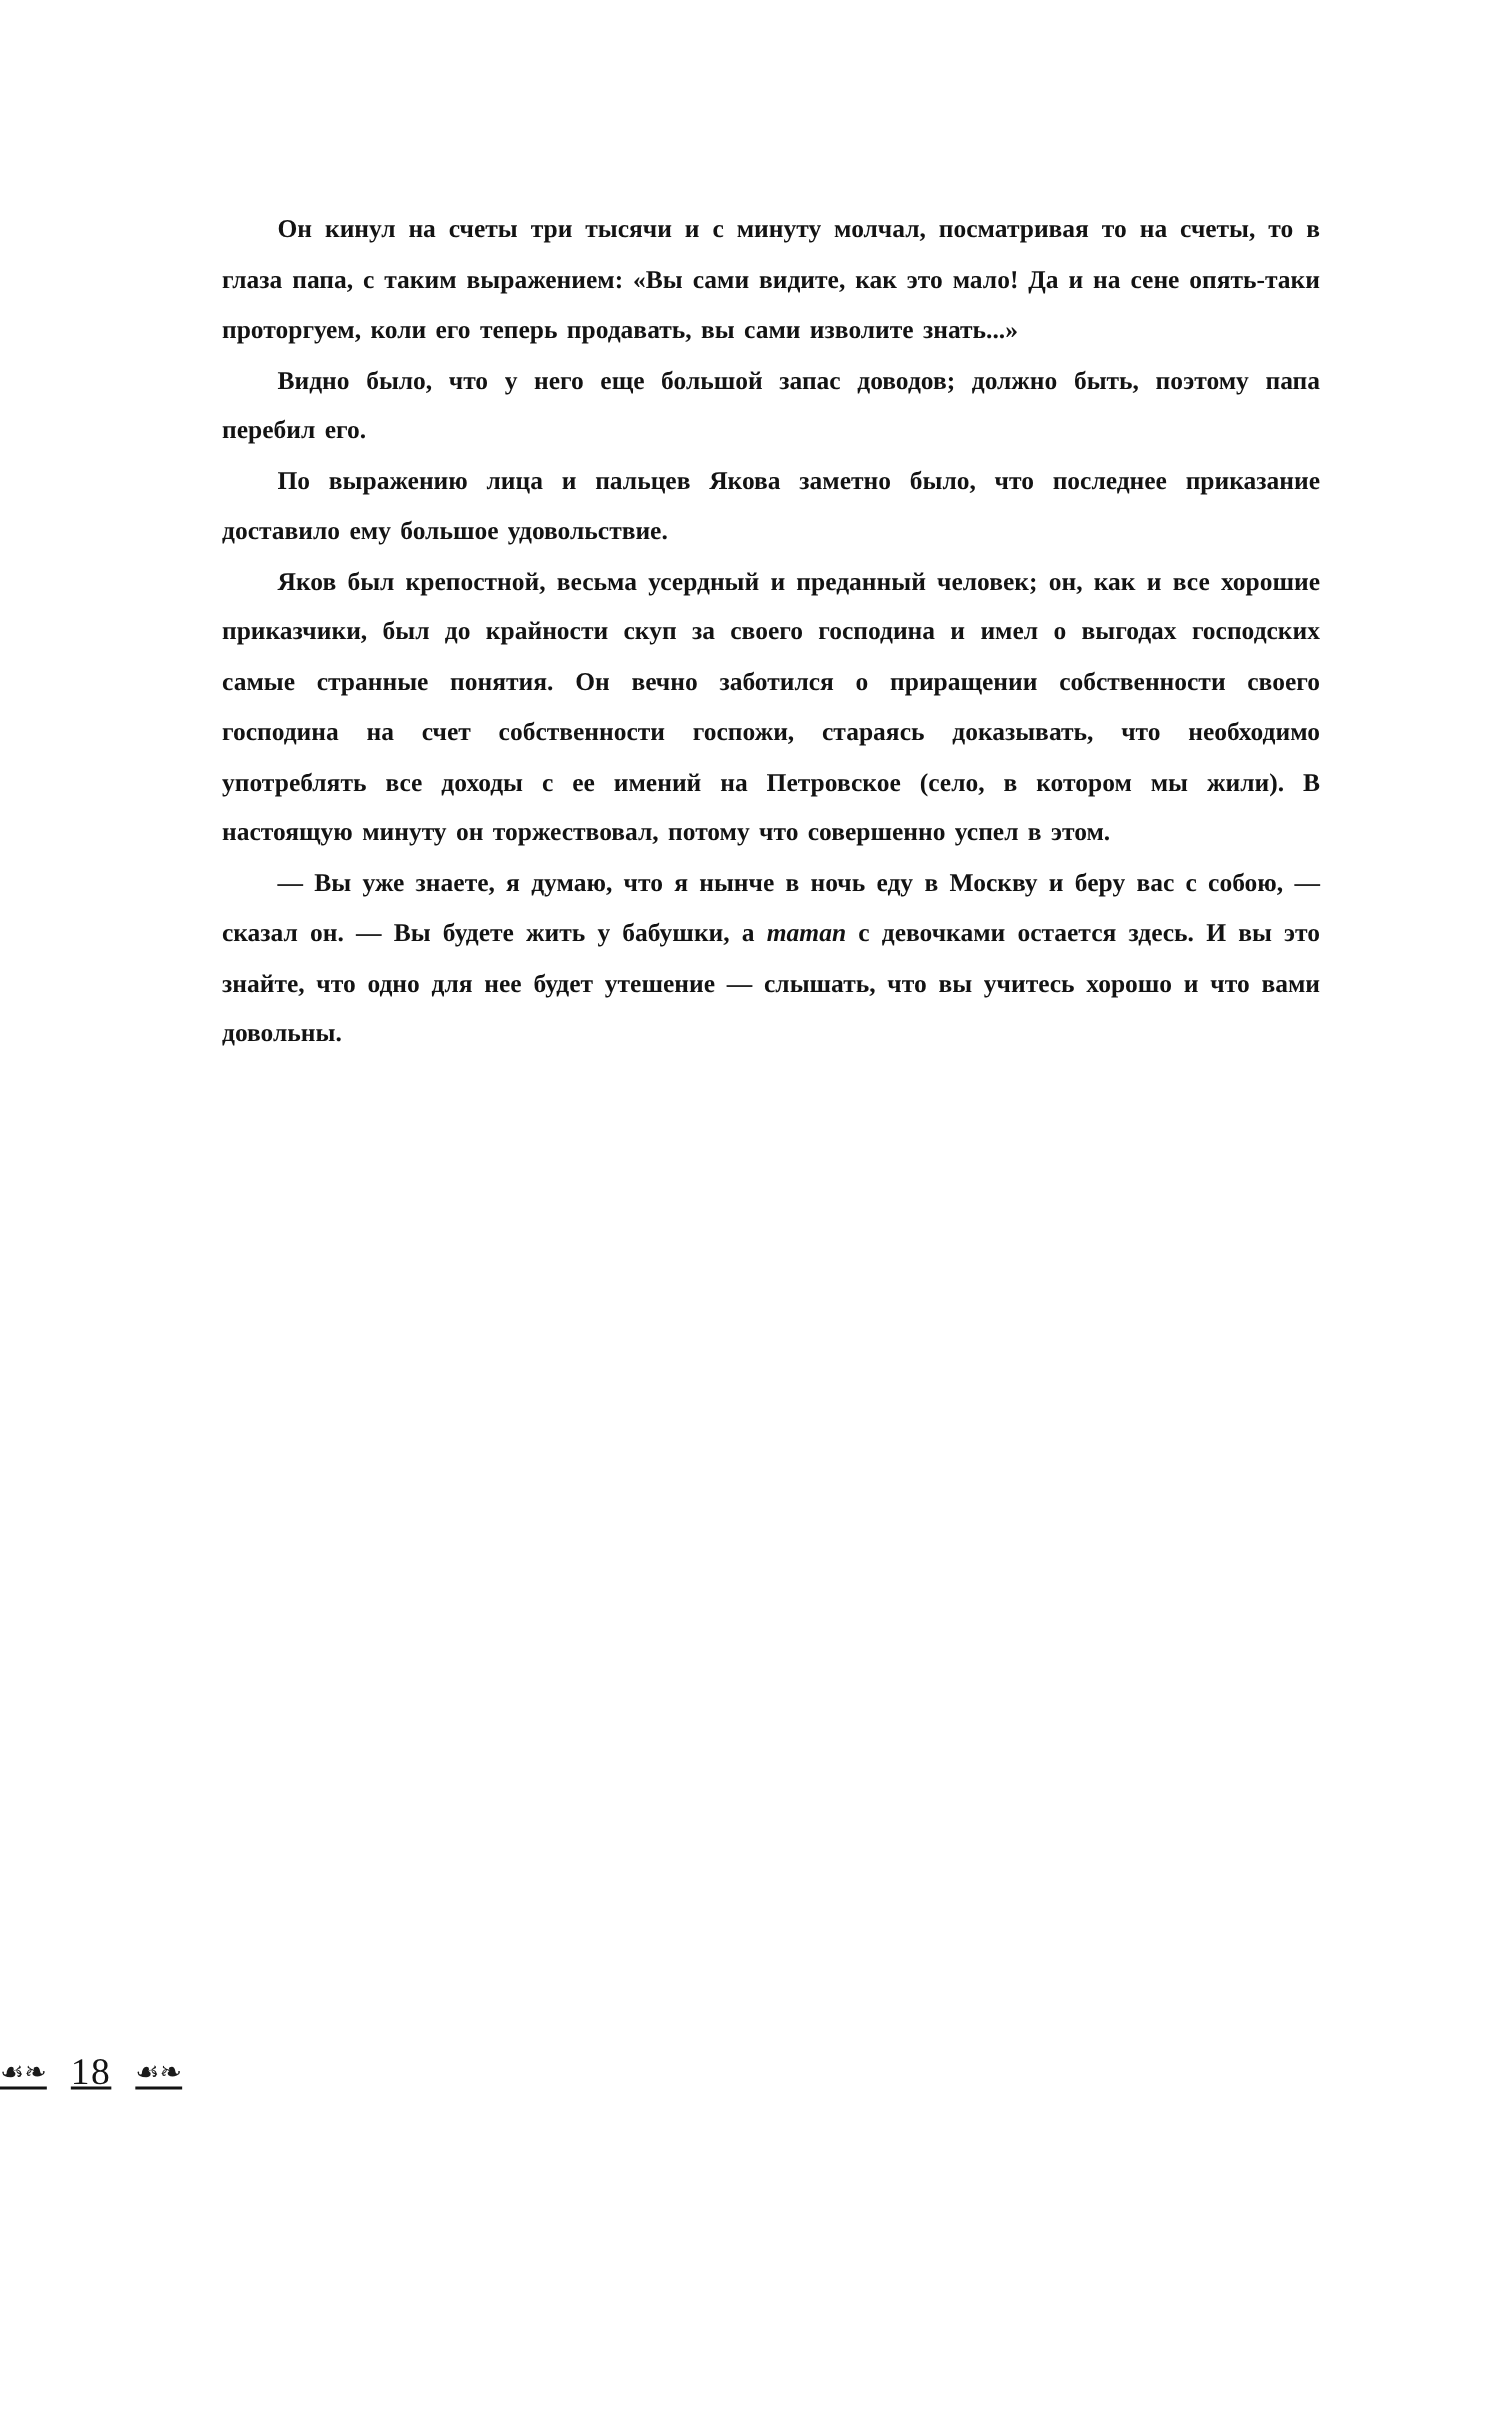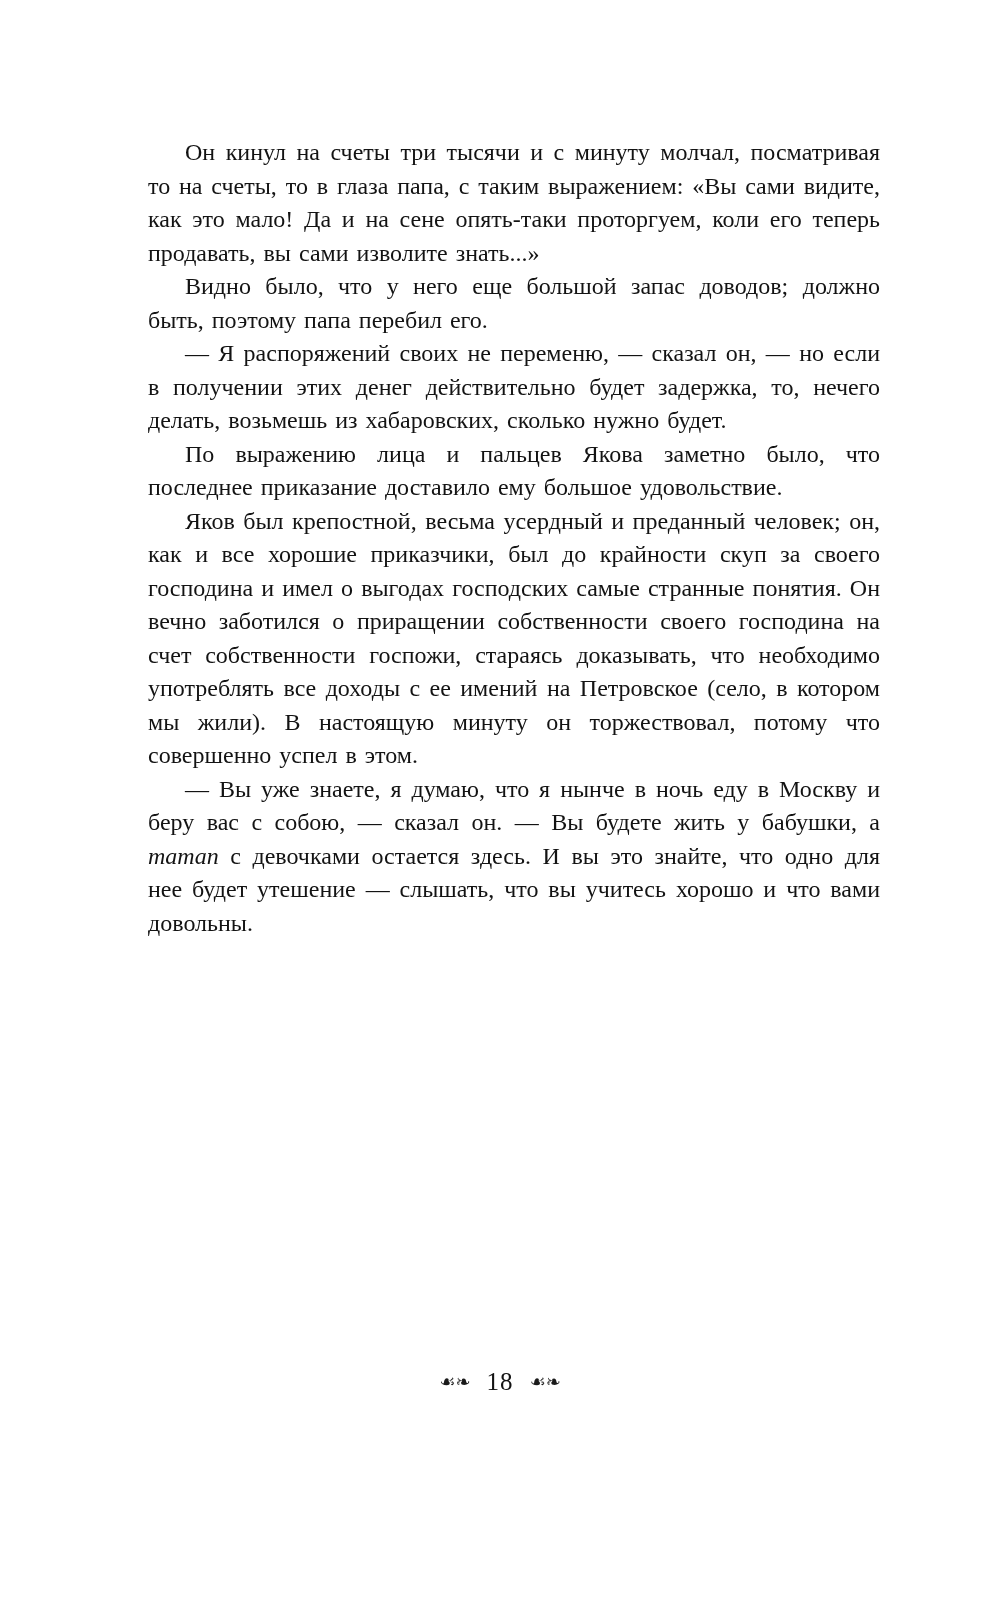--- a/index.html
+++ b/index.html
@@ -16,40 +16,41 @@
     overflow: hidden;
     font-family: "Liberation Serif", "DejaVu Serif", serif;
     color: #131313;
   }
   .page-text {
     position: absolute;
     top: 136px;
     left: 148px;
     width: 732px;
     text-align: justify;
-    font-size: 24px;
+    font-size: 17px;
     line-height: 33.5px;
     word-spacing: 2px;
+    font-weight: bold;
   }
   .page-text p.para {
     margin: 0;
     padding: 0;
     text-indent: 37px;
   }
   .page-text p.para span.italic {
     font-style: italic;
   }
   .page-footer {
     position: absolute;
     left: 0;
     right: 0;
     top: 1368px;
-    text-align: center;
     font-size: 25px;
     color: #131313;
+    text-decoration: underline;
   }
   .page-footer .fleuron {
     font-family: "DejaVu Sans", sans-serif;
     font-size: 18px;
     position: relative;
     top: -2px;
     color: #1a1a1a;
   }
   .page-footer .fleuron.left { margin-right: 16px; }
   .page-footer .fleuron.right { margin-left: 16px; }
@@ -59,21 +60,20 @@
   }
 </style>
 </head>
 <body>
 
 <div class="book-page">
 
   <div class="page-text">
       <p class="para"><span>Он кинул на счеты три тысячи и с минуту молчал, посматривая то на счеты, то в глаза папа, с таким выражением: «Вы сами видите, как это мало! Да и на сене опять-таки проторгуем, коли его теперь продавать, вы сами изволите знать...»</span></p>
       <p class="para"><span>Видно было, что у него еще большой запас доводов; должно быть, поэтому папа перебил его.</span></p>
-      <p class="para"><span>— Я распоряжений своих не переменю, — сказал он, — но если в получении этих денег действительно будет задержка, то, нечего делать, возьмешь из хабаровских, сколько нужно будет.</span></p>
       <p class="para"><span>По выражению лица и пальцев Якова заметно было, что последнее приказание доставило ему большое удовольствие.</span></p>
       <p class="para"><span>Яков был крепостной, весьма усердный и преданный человек; он, как и все хорошие приказчики, был до крайности скуп за своего господина и имел о выгодах господских самые странные понятия. Он вечно заботился о приращении собственности своего господина на счет собственности госпожи, стараясь доказывать, что необходимо употреблять все доходы с ее имений на Петровское (село, в котором мы жили). В настоящую минуту он торжествовал, потому что совершенно успел в этом.</span></p>
       <p class="para"><span>— Вы уже знаете, я думаю, что я нынче в ночь еду в Москву и беру вас с собою, — сказал он. — Вы будете жить у бабушки, а </span><span class="italic">maman</span><span> с девочками остается здесь. И вы это знайте, что одно для нее будет утешение — слышать, что вы учитесь хорошо и что вами довольны.</span></p>
     </div>
 
   <div class="page-footer">
     <span class="fleuron left">☙❧</span><span class="page-number">18</span><span class="fleuron right">☙❧</span>
   </div>
 
 </div>

